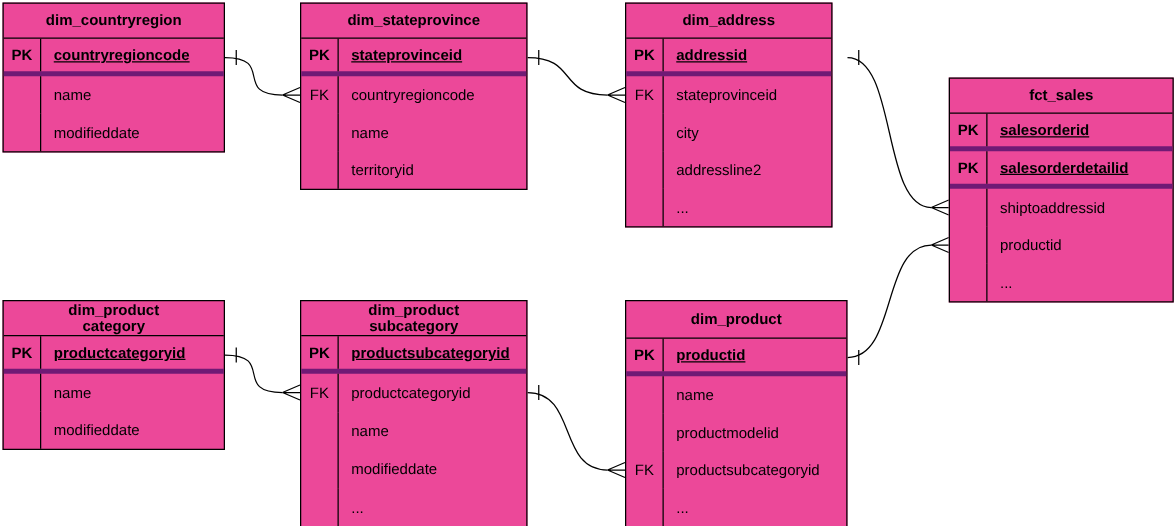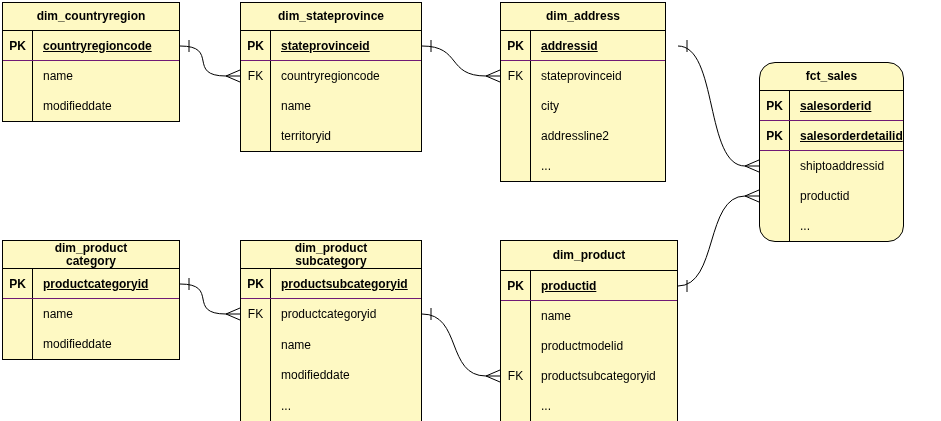--- a/index.html
+++ b/index.html
@@ -7,40 +7,40 @@
     position:relative;
     width:941px;height:421px;
     background:#ffffff;
     font-family:"Liberation Sans", sans-serif;
     font-size:12px;
     color:#000000;
     overflow:hidden;
   }
   .tbl{
     position:absolute;
-    background:#fef9c3;
+    background:#ec4899;
     border:1px solid #000000;
     box-sizing:border-box;
   }
   .ttl{
     height:28px;
     display:flex;align-items:center;justify-content:center;
     text-align:center;
     font-weight:700;
     border-bottom:1px solid #000000;
     white-space:pre-line;
     line-height:13px;
     box-sizing:border-box;
   }
   .row{
     display:flex;
     height:30px;
     box-sizing:border-box;
   }
-  .krow{border-bottom:1px solid #701a75;}
+  .krow{border-bottom:4px solid #701a75;}
   .gut{
     flex:0 0 30px;width:30px;
     border-right:1px solid #000000;
     display:flex;align-items:center;justify-content:center;
     box-sizing:border-box;
   }
   .krow .gut{font-weight:700;}
   .fld{
     flex:1;
     display:flex;align-items:center;
@@ -142,21 +142,21 @@
     <div class="row">
       <span class="gut"></span>
       <span class="fld">addressline2</span>
     </div>
     <div class="row">
       <span class="gut"></span>
       <span class="fld">...</span>
     </div>
   </div>
 
-  <div class="tbl" style="left:759px;top:62px;width:145px;border-radius:16px;">
+  <div class="tbl" style="left:759px;top:62px;width:180px;">
     <div class="ttl">fct_sales</div>
     <div class="row krow">
       <span class="gut">PK</span>
       <span class="fld pkf">salesorderid</span>
     </div>
     <div class="row krow">
       <span class="gut">PK</span>
       <span class="fld pkf">salesorderdetailid</span>
     </div>
     <div class="row">

